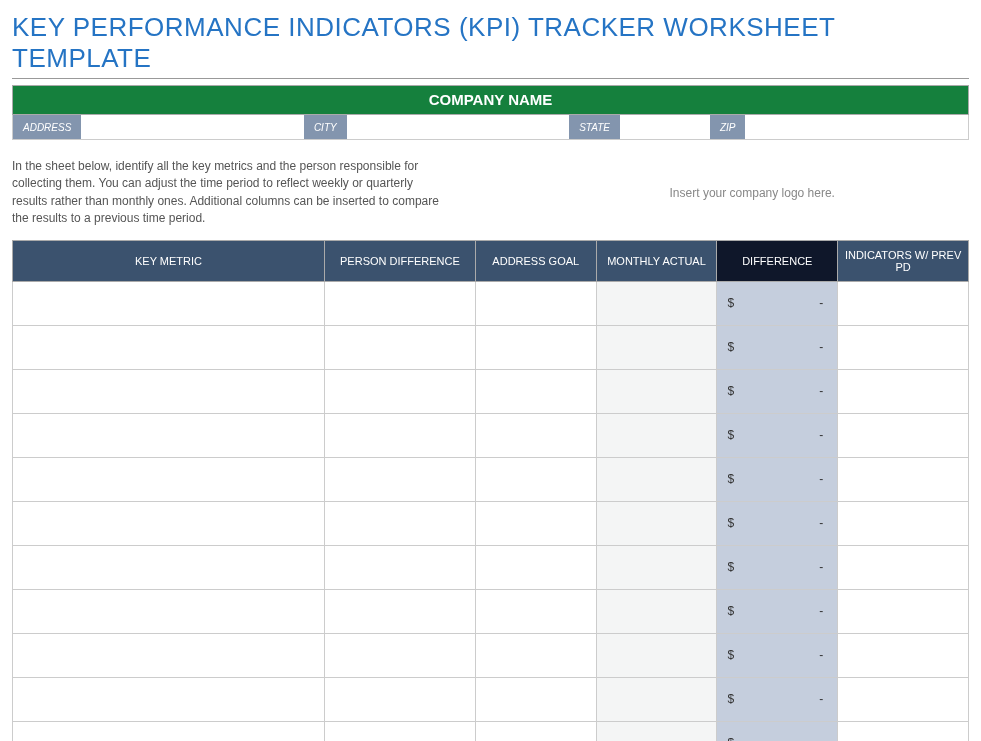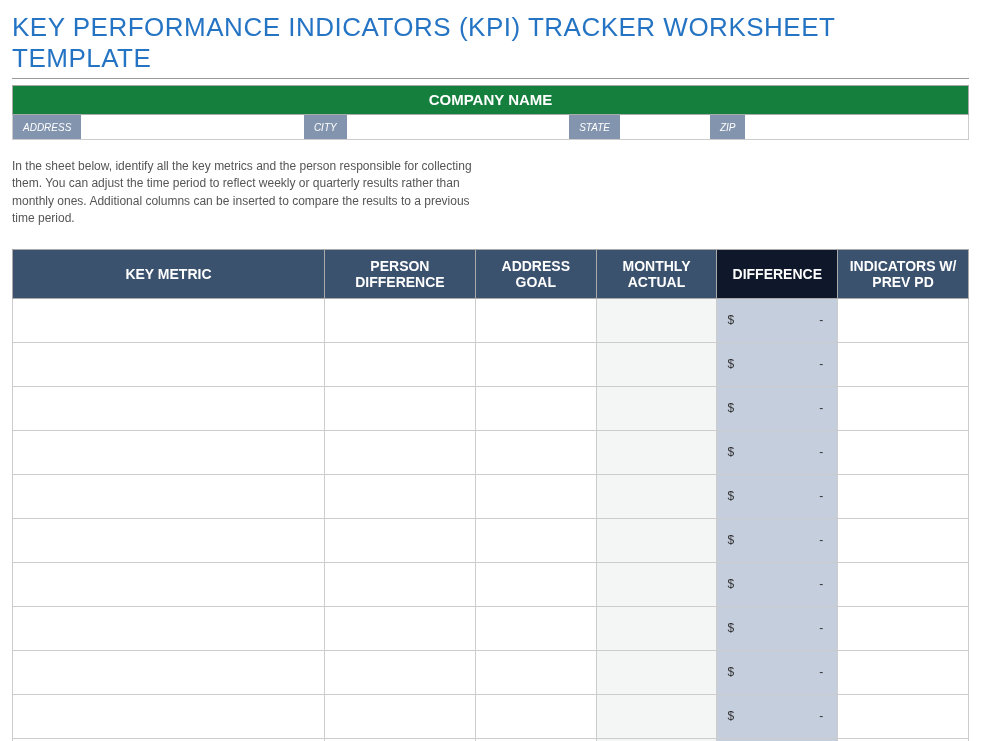--- a/index.html
+++ b/index.html
@@ -44,21 +44,21 @@
       align-items: center;
     }
     .addr-val {
       flex: 1;
       background: #fff;
       min-height: 24px;
     }
     .zip-end { width: 70px; }
     .mid-section {
       display: flex;
-      margin: 18px 0 21px;
+      margin: 18px 0 12px;
       gap: 30px;
     }
     .instructions {
       flex: 1;
       color: #555;
       font-size: 12px;
       line-height: 1.45;
       max-width: 470px;
     }
     .logo-area {
@@ -71,22 +71,22 @@
       padding-left: 60px;
     }
     table.kpi {
       width: 100%;
       border-collapse: collapse;
       table-layout: fixed;
     }
     table.kpi th {
       background: #3b526e;
       color: #fff;
-      font-size: 14px;
-      font-weight: 700;
+      font-size: 11px;
+      font-weight: 400;
       padding: 8px 4px;
       border: 1px solid #aaa;
       text-align: center;
     }
     table.kpi th.diff-head {
       background: #0f172a;
     }
     table.kpi td {
       border: 1px solid #ccc;
       height: 44px;
@@ -142,20 +142,21 @@
   <div class="addr-label">CITY</div>
   <div class="addr-val" style="max-width:250px"></div>
   <div class="addr-label">STATE</div>
   <div class="addr-val" style="max-width:90px"></div>
   <div class="addr-label">ZIP</div>
   <div class="addr-val zip-end"></div>
 </div>
 
 <div class="mid-section">
   <div class="instructions">In the sheet below, identify all the key metrics and the person responsible for collecting them. You can adjust the time period to reflect weekly or quarterly results rather than monthly ones. Additional columns can be inserted to compare the results to a previous time period.</div>
+  <div class="logo-area">Insert your company logo here.</div>
 </div>
 
 <table class="kpi">
   <colgroup>
     <col class="c-metric">
       <col class="c-person">
       <col class="c-goal">
     <col class="c-actual">
       <col class="c-diff">
       <col class="c-comp">

